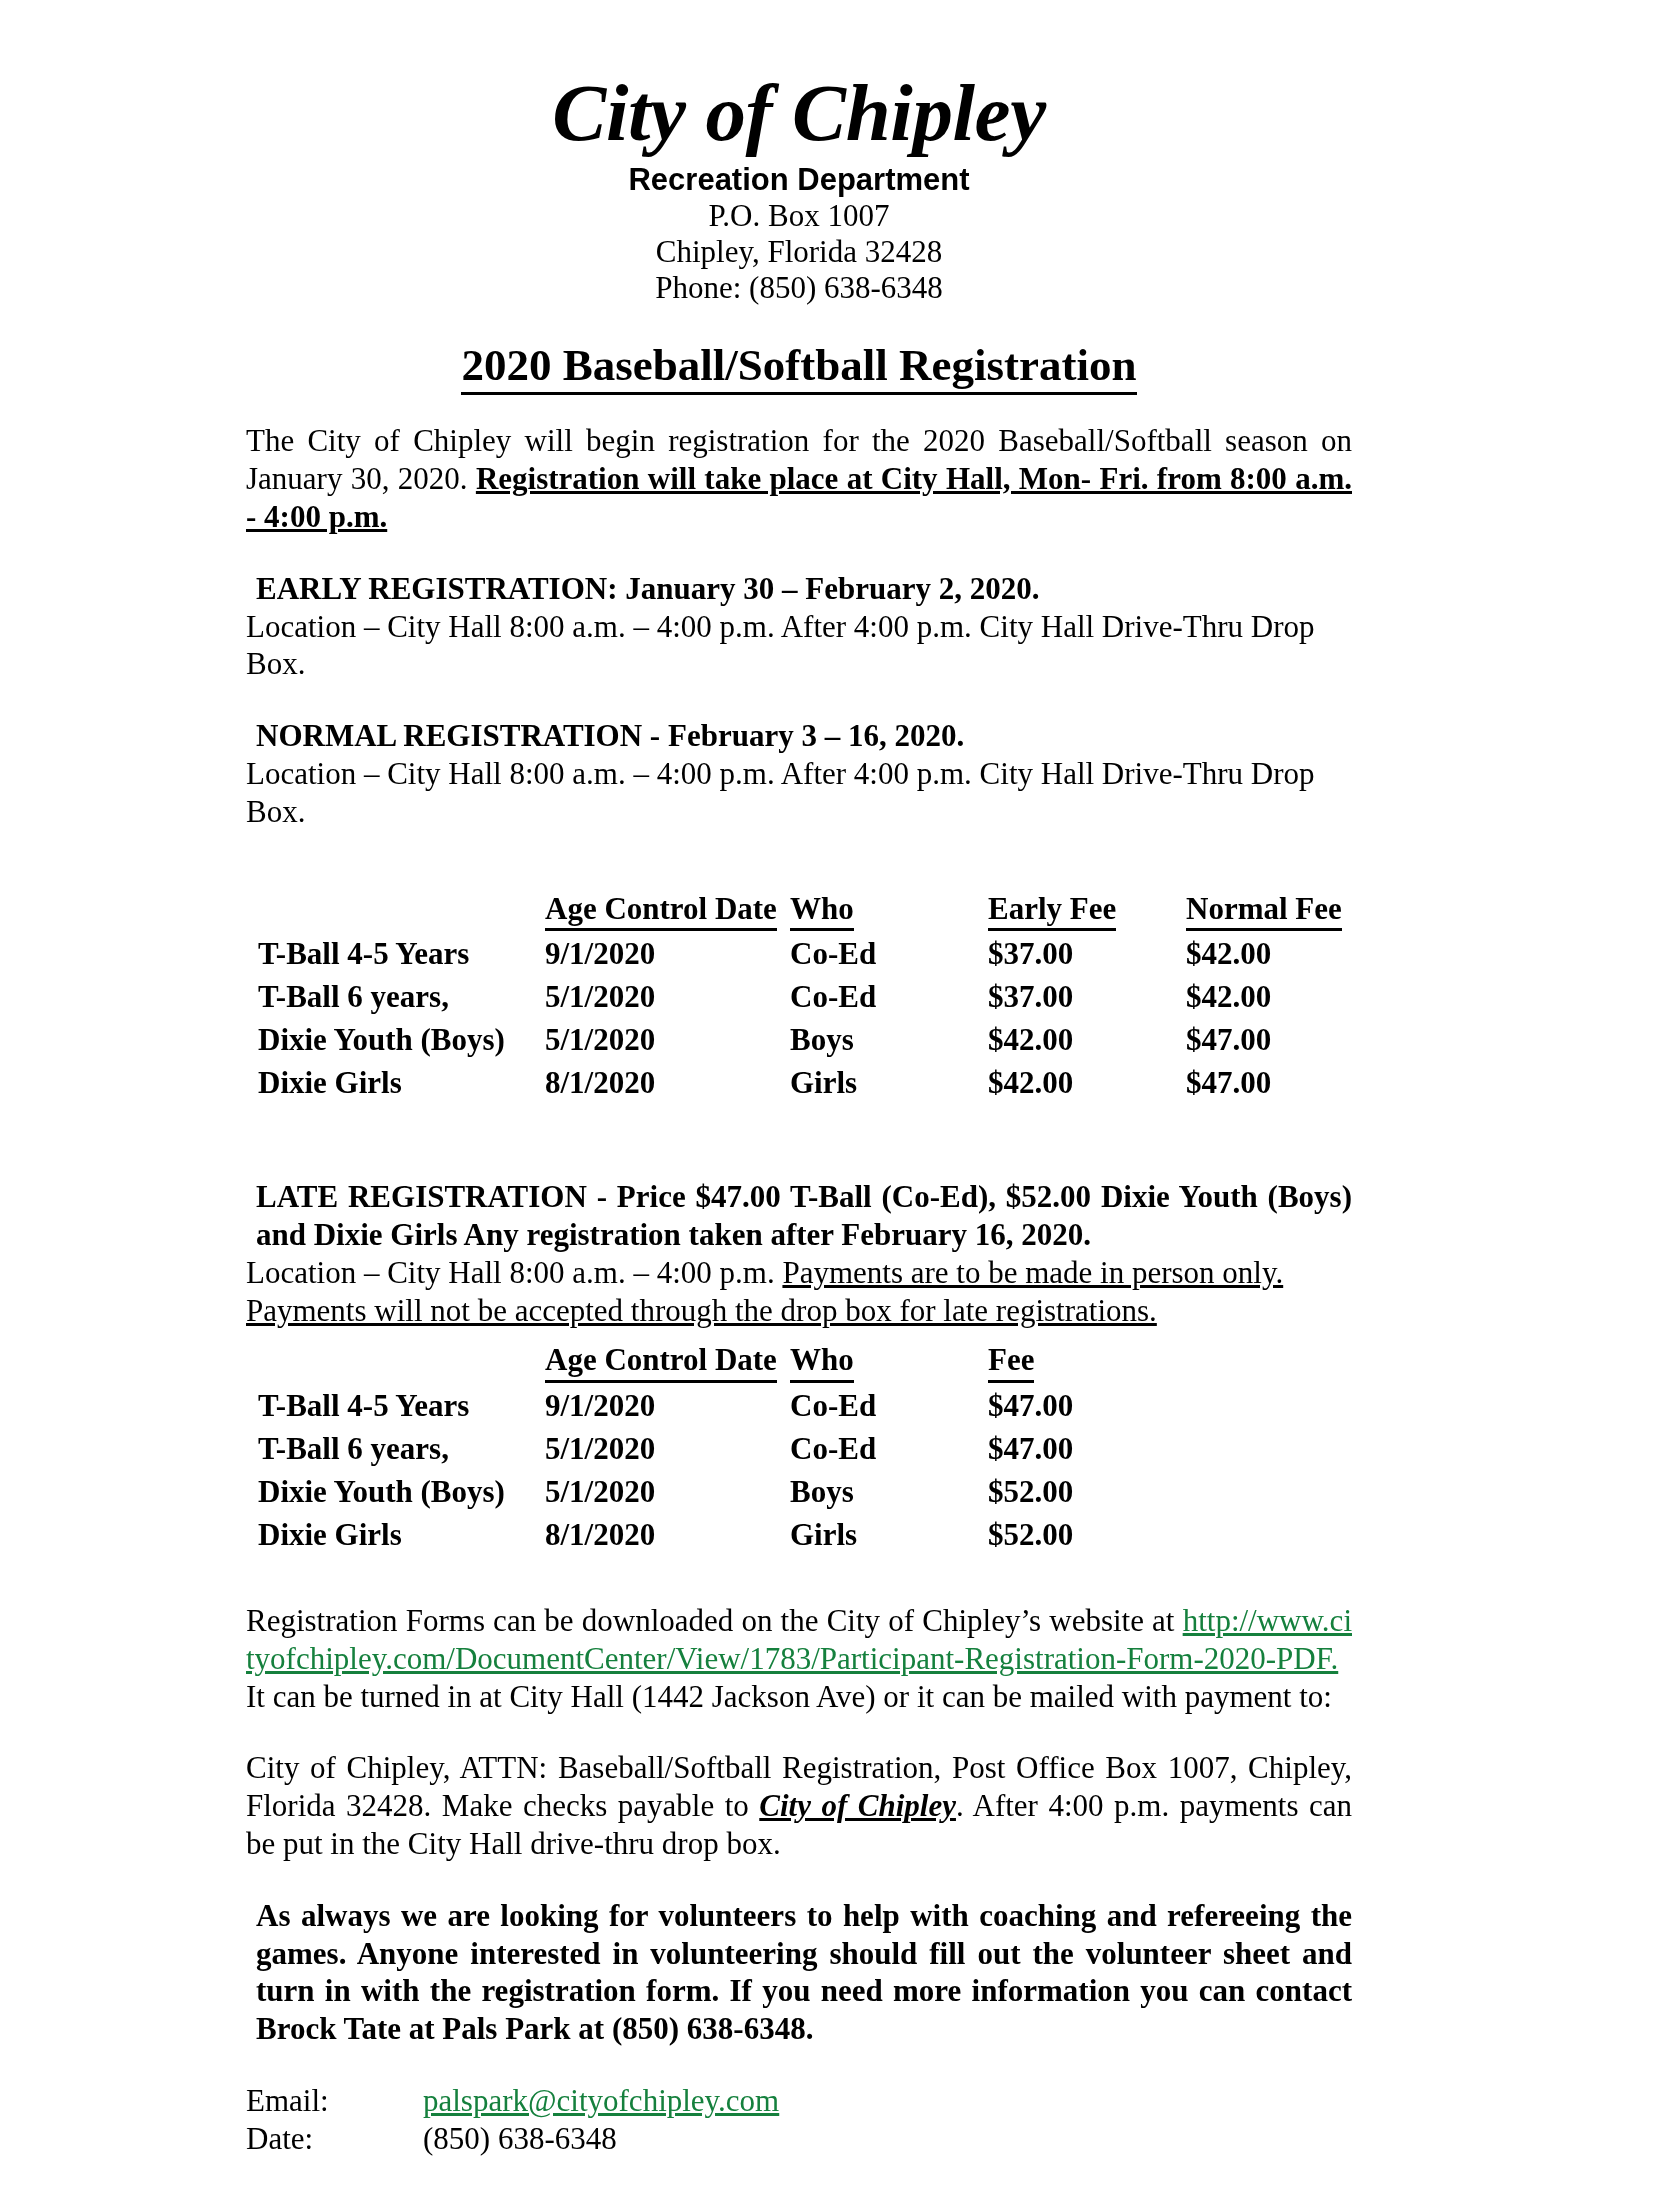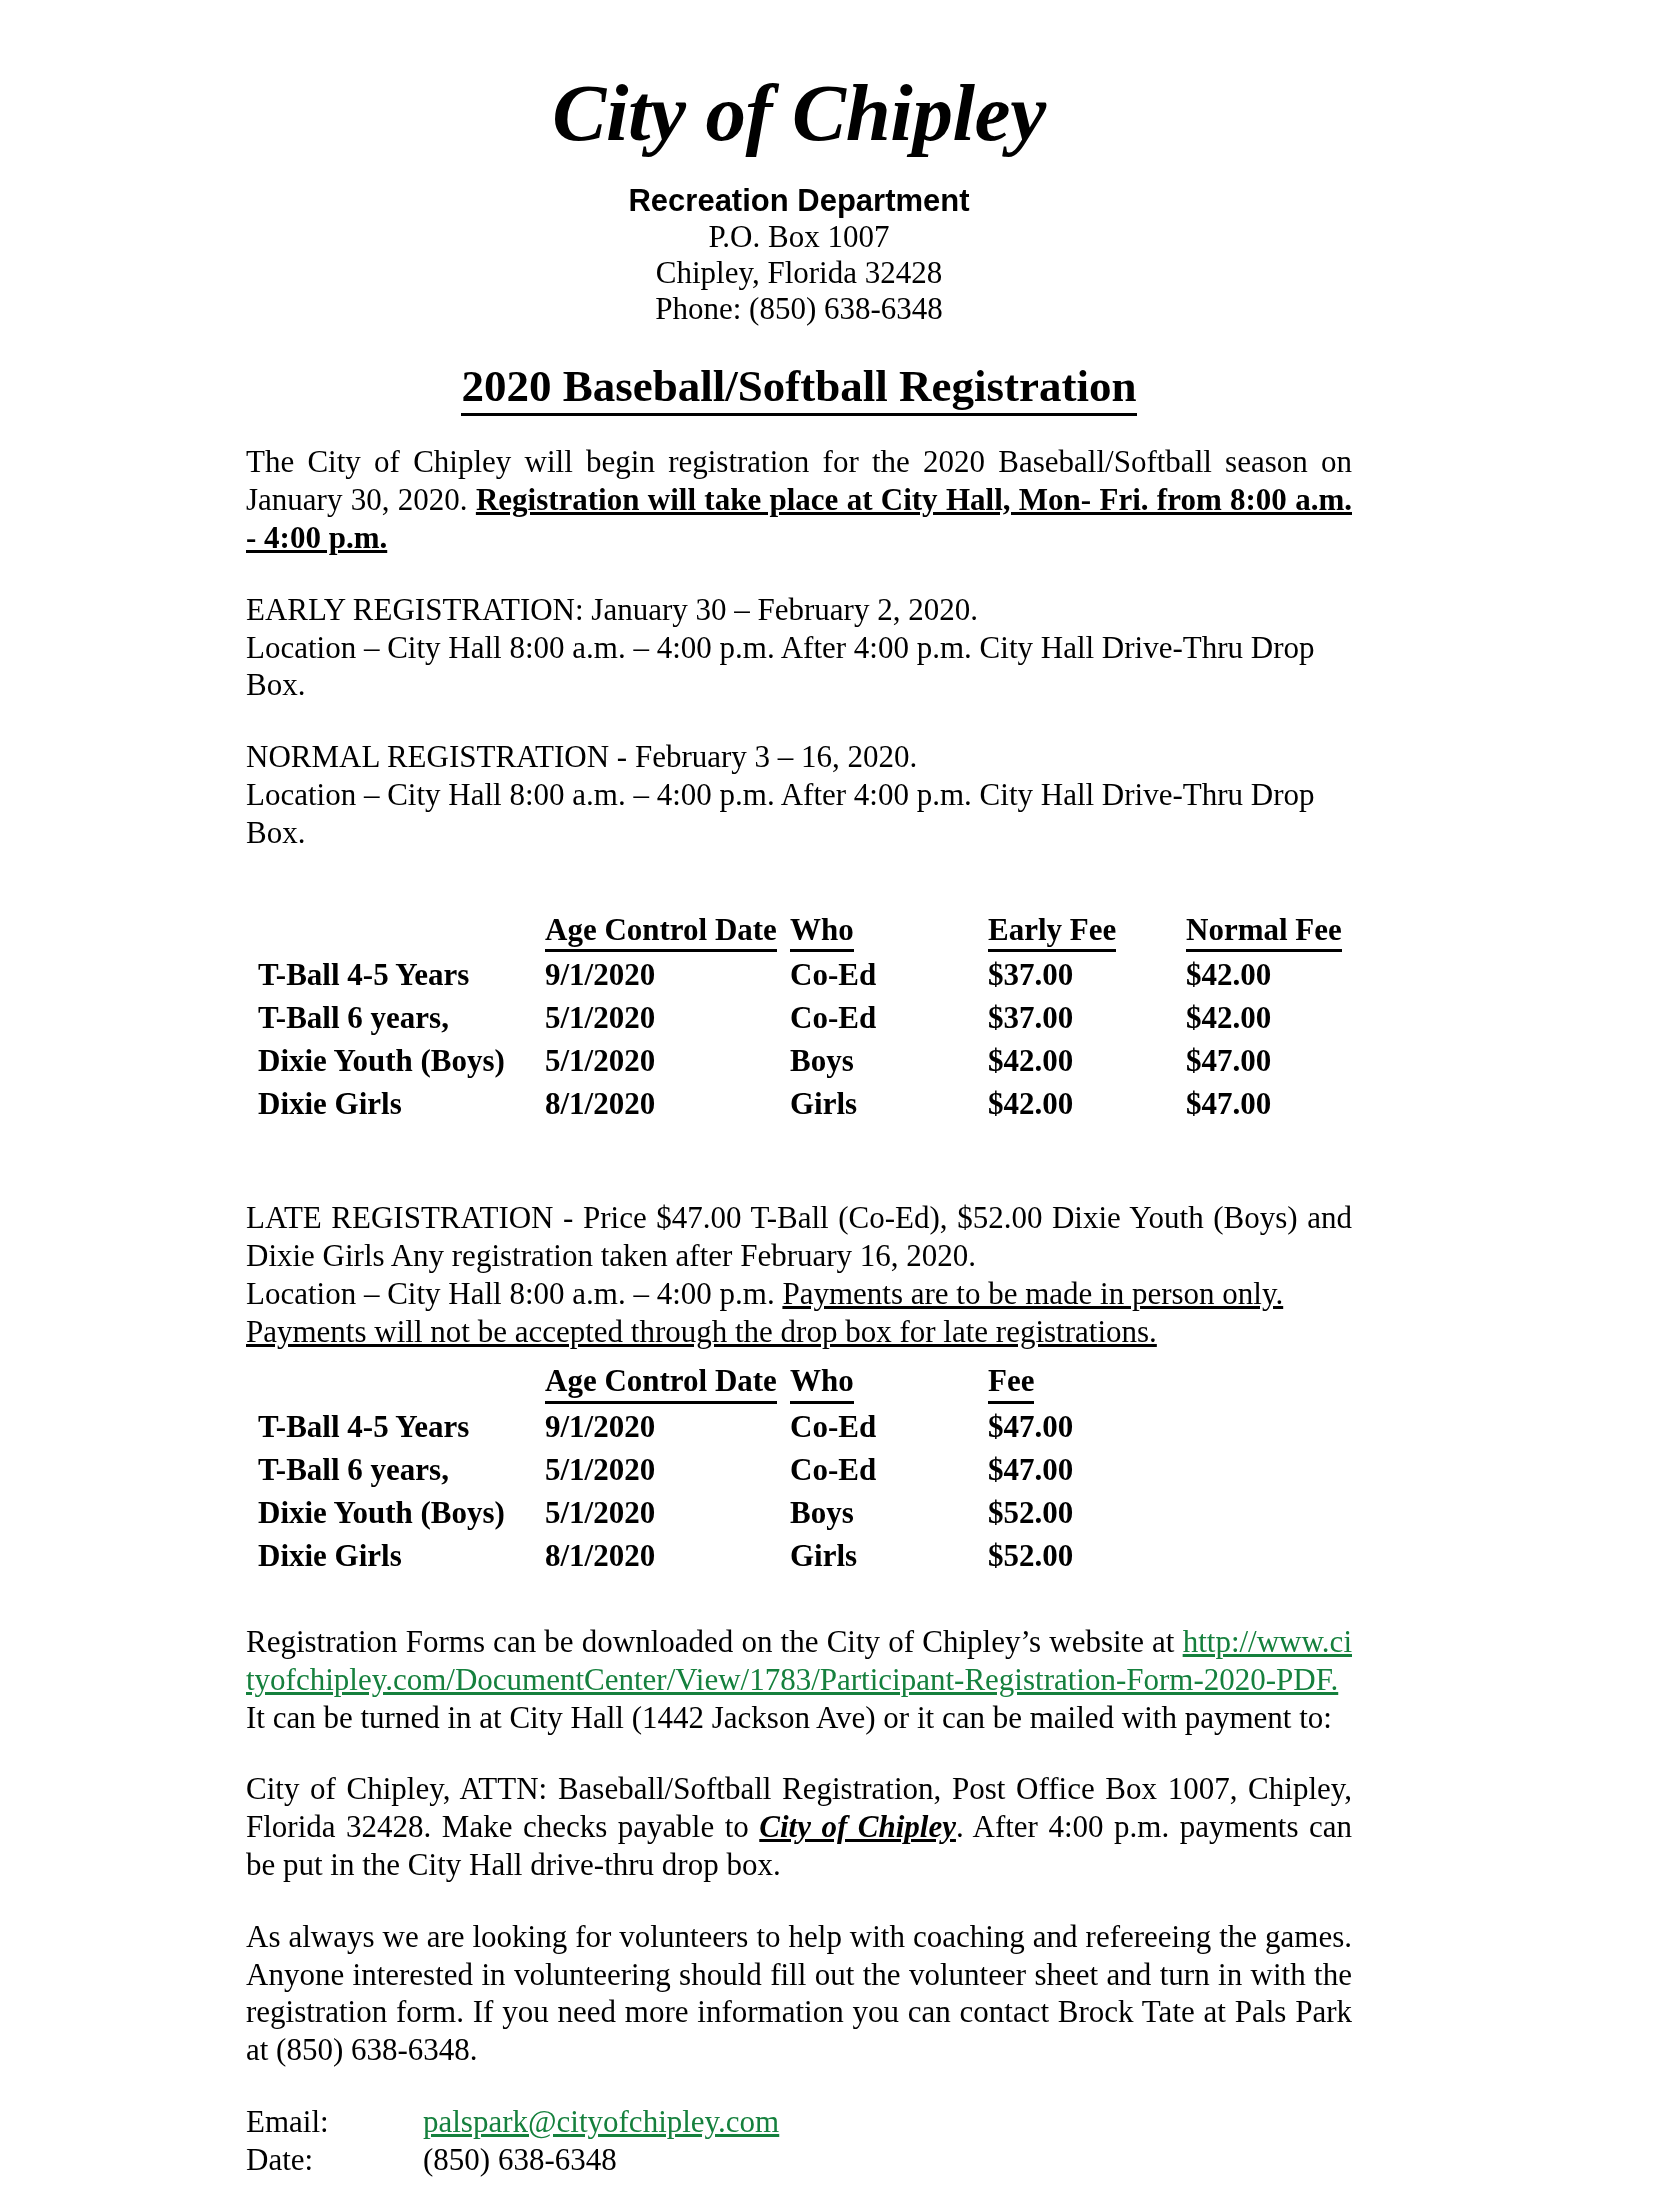--- a/index.html
+++ b/index.html
@@ -34,21 +34,21 @@
     font-size: 81px;
     line-height: 1.0;
     letter-spacing: -0.4px;
     margin: 0;
   }
   .dept {
     font-family: "Liberation Sans", "DejaVu Sans", sans-serif;
     font-weight: bold;
     font-size: 31px;
     line-height: 1.16;
-    margin-top: 29px;
+    margin-top: 8px;
   }
   .addr-line {
     font-family: "Liberation Serif", "DejaVu Serif", serif;
     font-size: 31px;
     line-height: 1.16;
   }
   
   .doc-title {
     text-align: center;
     font-weight: bold;
@@ -63,21 +63,21 @@
   }
   
   .para {
     font-size: 31px;
     line-height: 1.22;
     text-align: justify;
     margin: 0;
   }
   .para.j { text-align: justify; }
   .para.left { text-align: left; }
-  .bold { font-weight: normal; }
+  .bold { font-weight: bold; margin-left: 10px; }
   .u { text-decoration: underline; }
   .bu { font-weight: bold; text-decoration: underline; }
   .biu { font-weight: bold; font-style: italic; text-decoration: underline; }
   .gap-md { height: 34px; }
   .gap-lg { height: 47px; }
   .gap-xl { height: 62px; }
   .spacer-intro { height: 32px; }
 
   
   table.fee {

